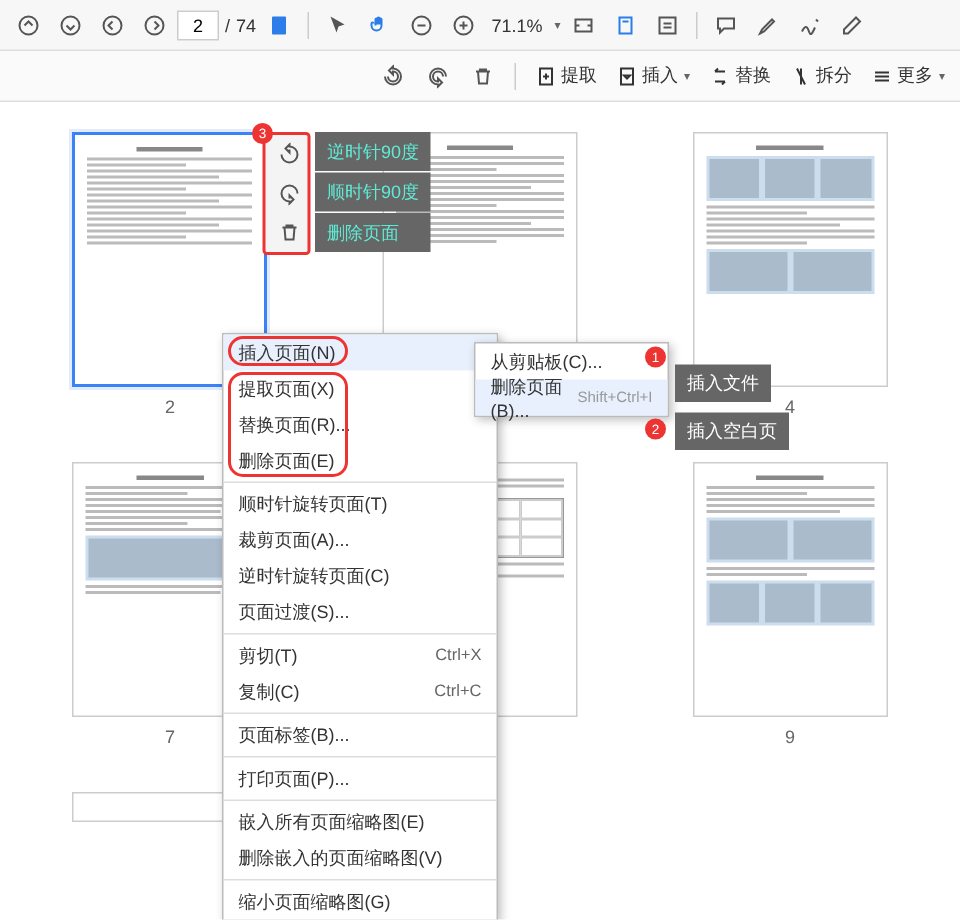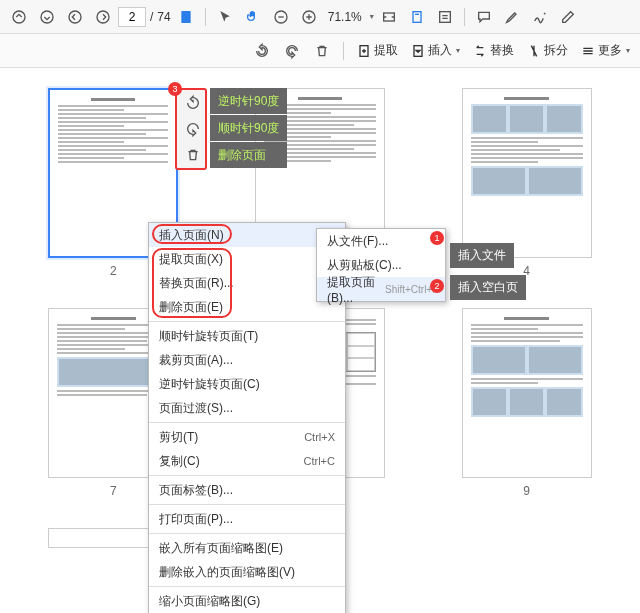--- a/index.html
+++ b/index.html
@@ -23,25 +23,25 @@
 .page .ln.sh { width:60%; }
 .page .ln.med { width:80%; }
 .page .hdr { height:3px; background:#888; width:40%; margin:0 auto 4px; }
 .page .img { height:30px; background:#cde; margin:3px 0; display:flex; }
 .page .img>div { flex:1; background:#abc; margin:2px; }
 
 
 .quick-panel { position:absolute; left:175px; top:88px; width:32px; background:#f4f4f4; border:2px solid #e33; border-radius:3px; z-index:5; }
 .quick-panel .qitem { width:32px; height:26px; display:flex; align-items:center; justify-content:center; color:#555; cursor:pointer; }
 .qp-labels { position:absolute; left:210px; top:88px; z-index:5; }
-.qp-label { background:#666; color:#bef264; font-size:12px; padding:4px 8px; height:26px; display:flex; align-items:center; margin-bottom:1px; }
+.qp-label { background:#666; color:#5eead4; font-size:12px; padding:4px 8px; height:26px; display:flex; align-items:center; margin-bottom:1px; }
 .badge3 { position:absolute; left:168px; top:82px; width:14px; height:14px; border-radius:50%; background:#e33; color:#fff; font-size:9px; display:flex; align-items:center; justify-content:center; z-index:6; }
 
 
-.ctx { position:absolute; left:148px; top:222px; width:198px; background:#fff; border:1px solid #bbb; box-shadow:2px 2px 6px rgba(0,0,0,.25); z-index:10; }
+.ctx { position:absolute; left:148px; top:222px; width:184px; background:#fff; border:1px solid #bbb; box-shadow:2px 2px 6px rgba(0,0,0,.25); z-index:10; }
 .ctx .row { height:24px; display:flex; align-items:center; padding:0 10px; font-size:12px; color:#333; cursor:pointer; position:relative; }
 .ctx .sep { height:1px; background:#ddd; margin:2px 0; }
 .ctx .row .sc { margin-left:auto; color:#666; font-size:11px;text-align:right; }
 .ctx .row.hl { background:#e8f0fe; }
 .ctx .row.has-sub:after { content:"▸"; position:absolute; right:6px; font-size:10px; color:#666; }
 .red-oval { position:absolute; border:2px solid #e33; border-radius:10px; pointer-events:none; z-index:11; }
 .ov1 { left:152px; top:224px; width:80px; height:20px; }
 .ov2 { left:152px; top:248px; width:80px; height:70px; }
 
 
@@ -432,26 +432,23 @@
   <div class="row">
       <span>缩小页面缩略图(G)</span>
     </div>
 
 </div>
 <div class="red-oval ov1"></div>
 <div class="red-oval ov2"></div>
 
 <div class="sub">
   <div class="row">
-      <span>从文件(F)...</span>
-    </div>
-  <div class="row">
       <span>从剪贴板(C)...</span>
     </div>
   <div class="row hl">
-      <span>提取页面(B)...</span>
+      <span>删除页面(B)...</span>
       <span class="hint">Shift+Ctrl+I</span>
     </div>
 </div>
 <div class="num-badge nb1">1</div>
 <div class="num-badge nb2">2</div>
 <div class="tag tag1">插入文件</div>
 <div class="tag tag2">插入空白页</div>
 
 </body></html>

